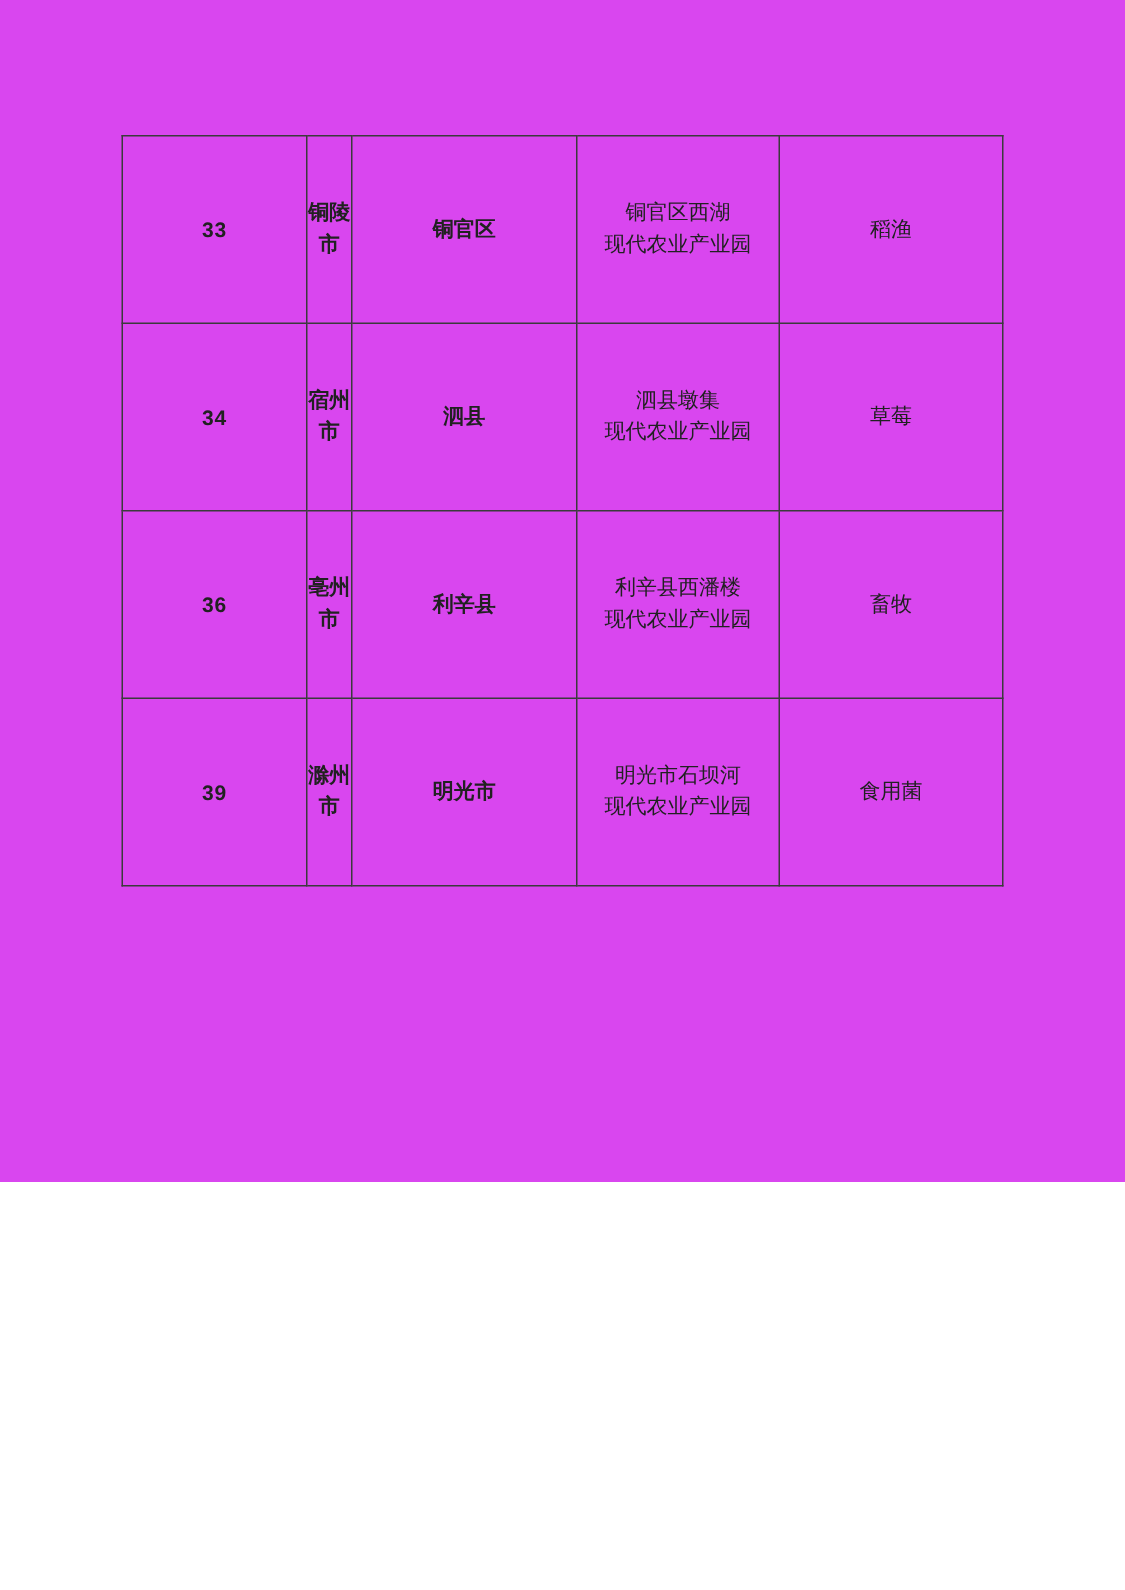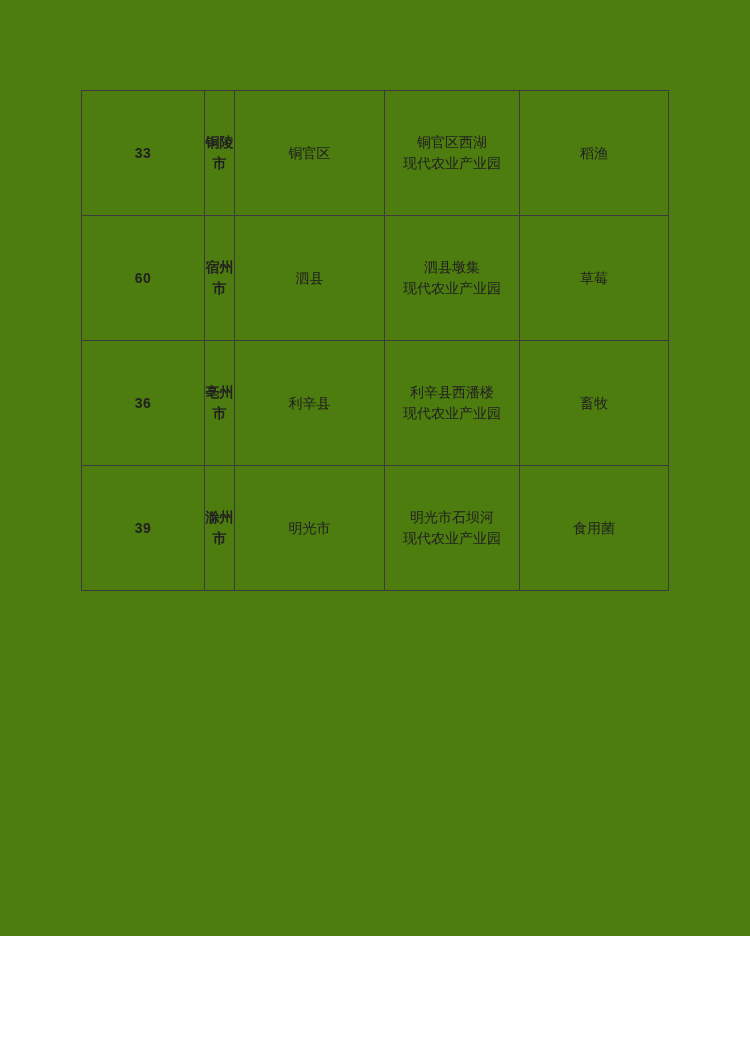--- a/index.html
+++ b/index.html
@@ -6,22 +6,22 @@
     margin: 0;
     padding: 0;
     width: 750px;
     height: 1060px;
     background: #ffffff;
     font-family: "Liberation Serif", serif;
   }
   .page {
     position: relative;
     width: 750px;
-    height: 936px;
-    background: #4d7c0f;
+    height: 788px;
+    background: #d946ef;
     overflow: hidden;
   }
   table.doc-table {
     position: absolute;
     left: 81px;
     top: 90px;
     border-collapse: collapse;
     table-layout: fixed;
   }
   table.doc-table td {
@@ -39,21 +39,21 @@
     font-family: "Liberation Sans", sans-serif;
     font-weight: 700;
     font-size: 14px;
     letter-spacing: 0.5px;
   }
   td.cell-city {
     white-space: pre;
     font-weight: 700;
   }
   td.cell-county {
-    font-weight: 400;
+    font-weight: 700;
   }
   td.cell-park {
     white-space: pre;
   }
   td.cell-product {
     font-weight: 400;
     margin-top: 48px;
   }
 </style>
 </head>
@@ -72,21 +72,21 @@
       <tr>
         <td class="cell-no">33</td>
         <td class="cell-city">铜陵
 市</td>
         <td class="cell-county">铜官区</td>
         <td class="cell-park">铜官区西湖
 现代农业产业园</td>
         <td class="cell-product">稻渔</td>
       </tr>
       <tr>
-        <td class="cell-no">60</td>
+        <td class="cell-no">34</td>
         <td class="cell-city">宿州
 市</td>
         <td class="cell-county">泗县</td>
         <td class="cell-park">泗县墩集
 现代农业产业园</td>
         <td class="cell-product">草莓</td>
       </tr>
       <tr>
         <td class="cell-no">36</td>
         <td class="cell-city">亳州

